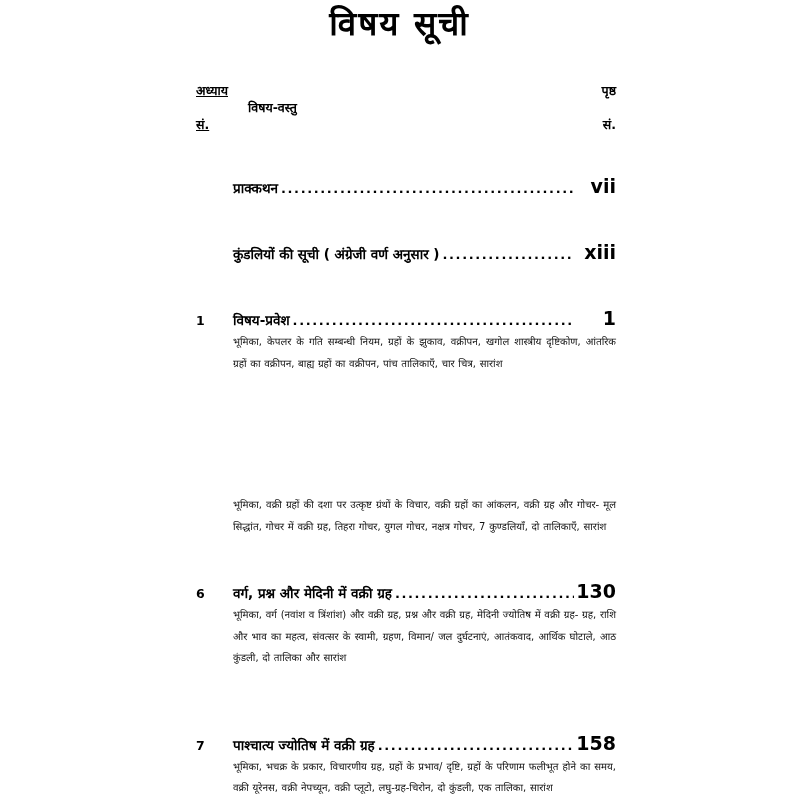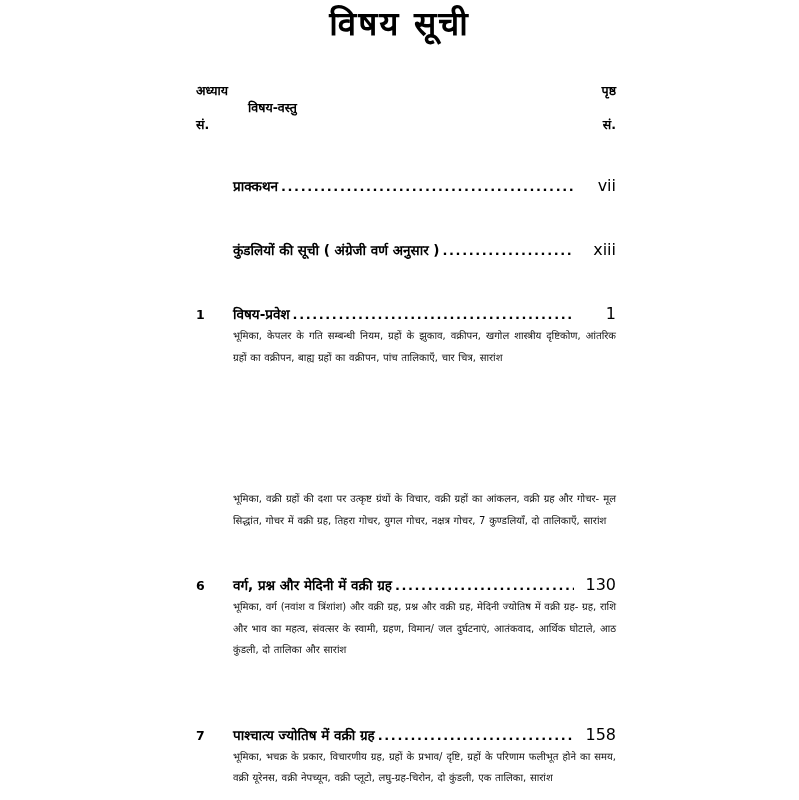--- a/index.html
+++ b/index.html
@@ -51,20 +51,21 @@
   }
   .col-headers .row {
     display: flex;
     align-items: flex-start;
     line-height: 17px;
   }
   .hdr-chapter {
     width: 52px;
     flex: 0 0 52px;
     text-align: left;
+    text-decoration: underline;
   }
   .hdr-subject {
     flex: 1 1 auto;
     text-align: left;
     margin-top: 17px;
   }
   .hdr-page {
     width: 46px;
     flex: 0 0 46px;
     text-align: right;
@@ -118,22 +119,22 @@
     white-space: nowrap;
     line-height: 14px;
   }
   .leader::after {
     content: "........................................................................................................................";
   }
   .page-col {
     width: 40px;
     flex: 0 0 40px;
     text-align: right;
-    font-size: 16px;
-    font-weight: 400;
+    font-size: 19px;
+    font-weight: 700;
   }
 
   
   .desc {
     font-family: "DejaVu Sans", sans-serif;
     font-size: 10px;
     font-weight: 400;
     color: #111;
     line-height: 21.5px;
     margin-left: 37px;

